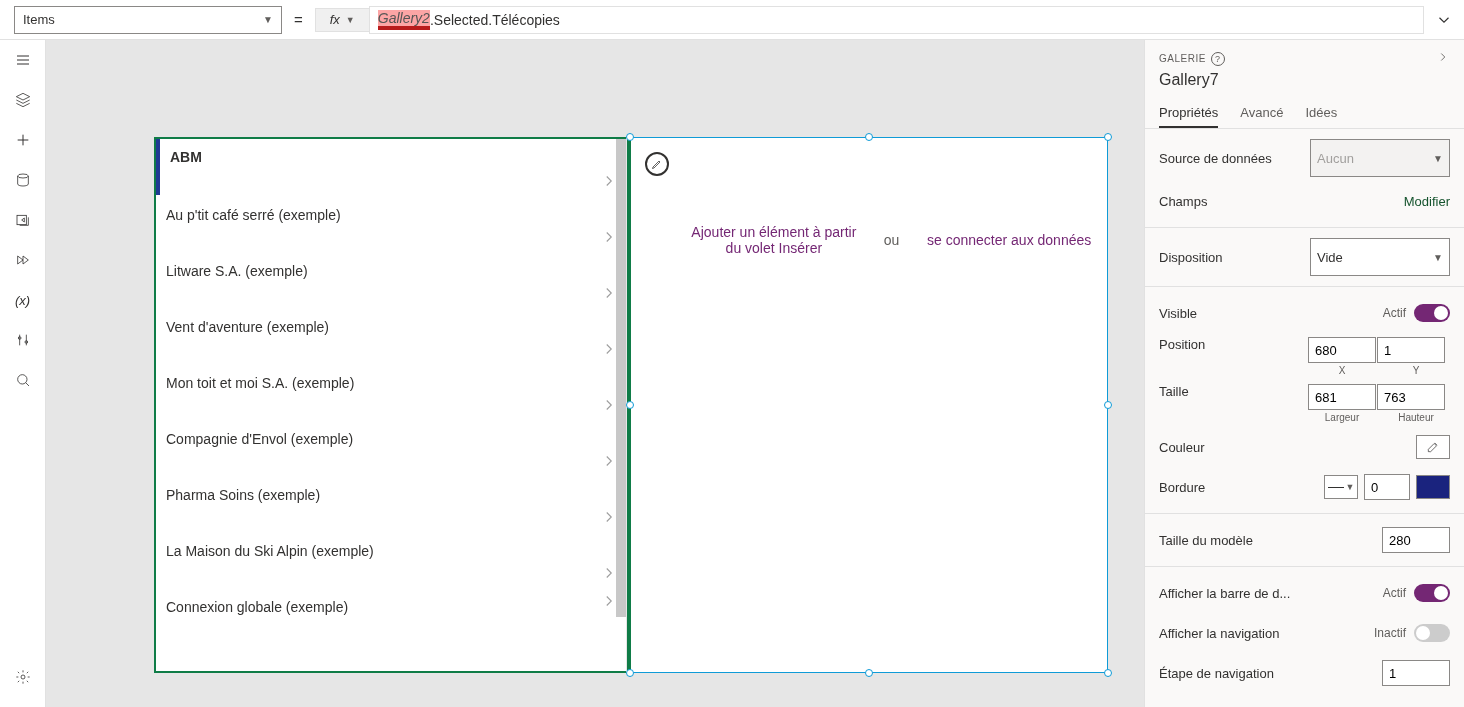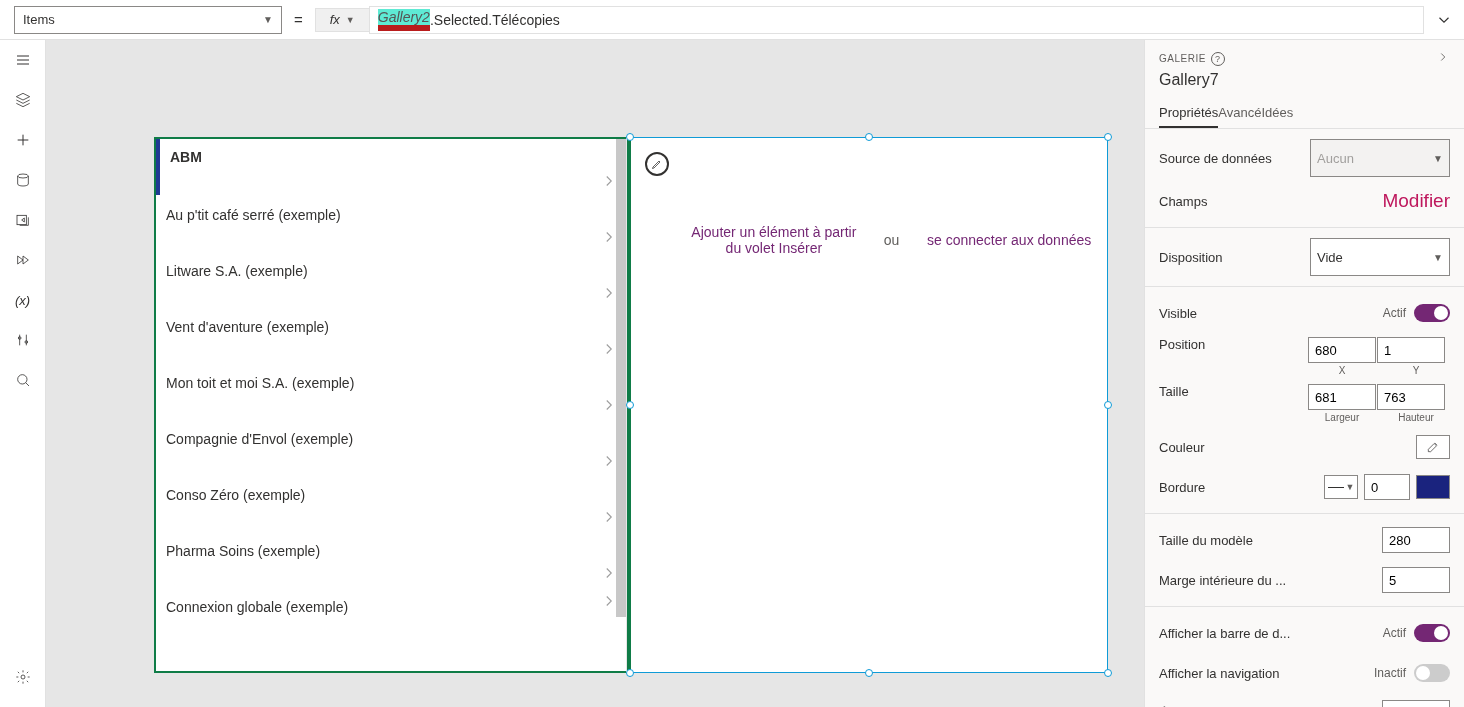--- a/index.html
+++ b/index.html
@@ -49,21 +49,21 @@
   height: 28px;
   border: 1px solid #e1e1e1;
   background: #fff;
   display: flex;
   align-items: center;
   padding: 0 8px;
   font-family: Consolas, monospace;
   font-size: 14px;
   white-space: pre;
 }
-.tok-highlight { background:#5eead4; border-bottom: 6px solid #b91c1c; font-style: italic; color:#555;}
+.tok-highlight { background:#fca5a5; border-bottom: 4px solid #b91c1c; font-style: italic; color:#555;}
 .formula-input .rest { color:#323130; }
 .expand-chev {
   width: 40px;
   height: 40px;
   display:flex; align-items:center; justify-content:center;
   font-size: 18px; color:#323130;
 }
 
 
 .shell { display:flex; height: calc(707px - 40px); }
@@ -163,37 +163,37 @@
 }
 .props::-webkit-scrollbar{width:10px;}
 .props-header{
   padding:10px 14px 2px;
   display:flex; align-items:center; justify-content:space-between;text-align:center;
 }
 .props-header .crumb{ font-size:10px; letter-spacing:0.5px; color:#605e5c; display:flex;align-items:center;gap:5px;}
 .props-header .chevr{ color:#605e5c; }
 .props-title{font-size:16px; padding:2px 14px 10px; color:#323130;}
 .tabs{
-  display:flex; padding:0 14px;
+  display:flex; gap:22px; padding:0 14px;
   border-bottom:1px solid #e1e1e1;
 }
 .tabs .tab{ padding:6px 0; font-size:13px; color:#605e5c; cursor:pointer;}
 .tabs .tab.active{ color:#323130; border-bottom:2px solid #323130; font-weight:400;}
 
 .prop-section{
   border-bottom:1px solid #e1e1e1;
   padding:10px 14px;
 }
 .prop-row{
   display:flex; align-items:center; justify-content:space-between;
   min-height:32px;
 }
 .prop-row + .prop-row{ margin-top:8px;}
 .prop-row .lbl{ color:#323130; font-size:13px;}
-.prop-row .val-link{ color:#be185d; font-size:19px;}
+.prop-row .val-link{ color:#14532d; font-size:13px;}
 
 .dd {
   width:140px; height:38px; border:1px solid #8a8886; background:#fff;
   display:flex; align-items:center; justify-content:space-between; padding:0 6px; font-size:13px;
 }
 .dd.disabled{ background:#f3f2f1; color:#a19f9d;}
 .dd .chev{font-size:10px;color:#605e5c;}
 
 .toggle{
   width:36px; height:18px; border-radius:9px; background:#742774; position:relative;
@@ -344,27 +344,27 @@
               <polyline points="9 6 15 12 9 18" stroke-width="1.5"></polyline>
             </svg></span>
         </div>
       <div class="list-item">
           <span>Compagnie d'Envol (exemple)</span>
           <span class="arrow"><svg width="18" height="18" viewBox="0 0 24 24" fill="none">
               <polyline points="9 6 15 12 9 18" stroke-width="1.5"></polyline>
             </svg></span>
         </div>
       <div class="list-item">
-          <span>Conso Zéro (exemple)</span>
-          <span class="arrow"><svg width="18" height="18" viewBox="0 0 24 24" fill="none">
-              <polyline points="9 6 15 12 9 18" stroke-width="1.5"></polyline>
-            </svg></span>
-        </div>
-      <div class="list-item">
           <span>Pharma Soins (exemple)</span>
+          <span class="arrow"><svg width="18" height="18" viewBox="0 0 24 24" fill="none">
+              <polyline points="9 6 15 12 9 18" stroke-width="1.5"></polyline>
+            </svg></span>
+        </div>
+      <div class="list-item">
+          <span>La Maison du Ski Alpin (exemple)</span>
           <span class="arrow"><svg width="18" height="18" viewBox="0 0 24 24" fill="none">
               <polyline points="9 6 15 12 9 18" stroke-width="1.5"></polyline>
             </svg></span>
         </div>
       <div class="list-item" style="height:28px;">
           <span>Connexion globale (exemple)</span>
           <span class="arrow"><svg width="18" height="18" viewBox="0 0 24 24" fill="none">
               <polyline points="9 6 15 12 9 18" stroke-width="1.5"></polyline>
             </svg></span>
         </div>
@@ -491,24 +491,20 @@
           <div class="border-color"></div>
         </div>
       </div>
     </div>
 
     <div class="prop-section">
       <div class="prop-row">
         <span class="lbl">Taille du modèle</span>
         <input class="num-input" value="280" style="">
       </div>
-      <div class="prop-row">
-        <span class="lbl">Marge intérieure du ...</span>
-        <input class="num-input" value="5" style="">
-      </div>
     </div>
 
     <div class="prop-section" style="border-bottom:none;">
       <div class="prop-row">
         <span class="lbl">Afficher la barre de d...</span>
         <div class="toggle-wrap">
           <span class="state">Actif</span>
           <div class="toggle">
               <div class="knob"></div>
             </div>

